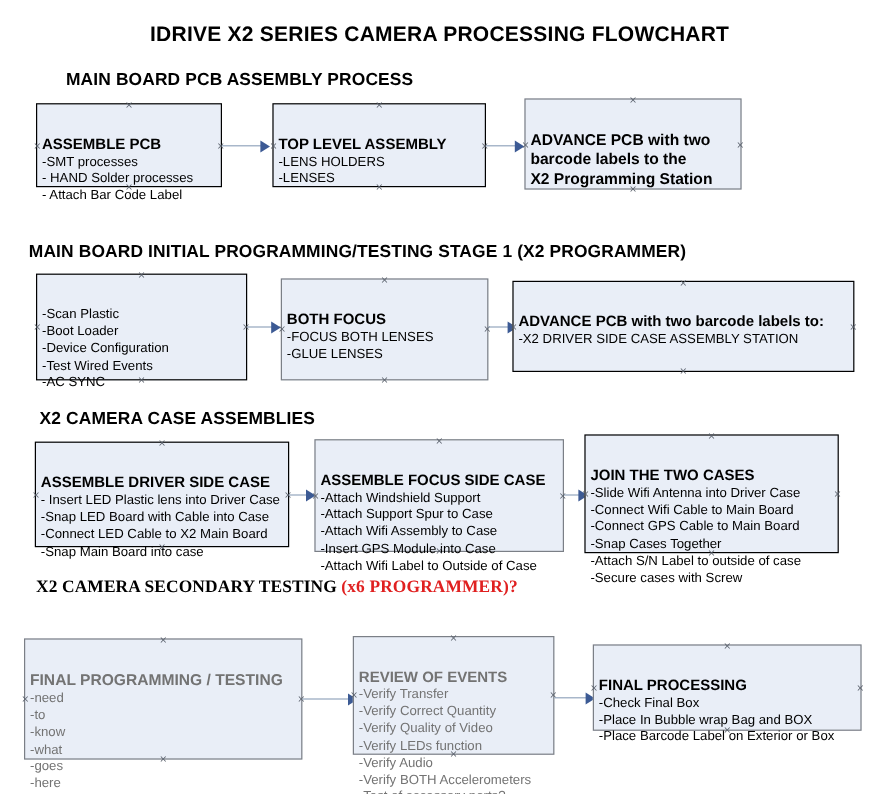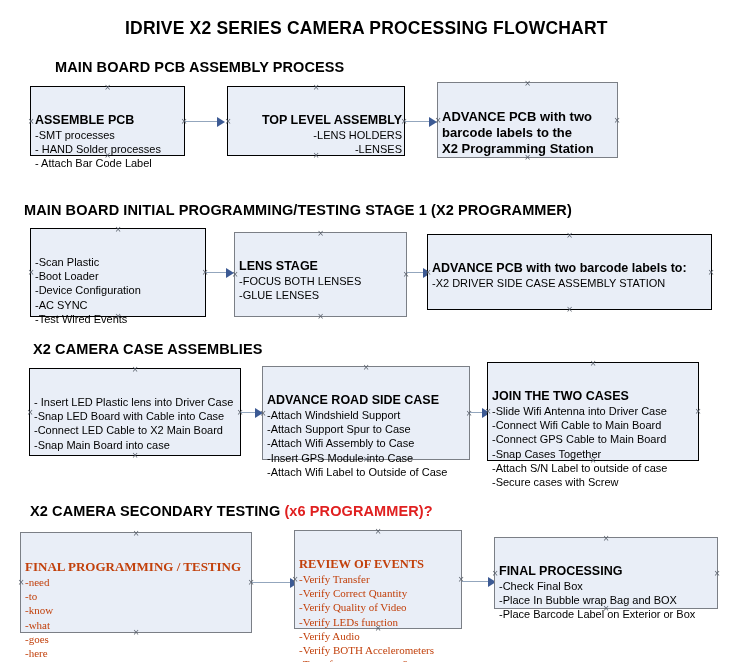--- a/index.html
+++ b/index.html
@@ -48,21 +48,21 @@
     font-weight:bold;
     line-height:15px;
     white-space:nowrap;
   }
   .bx-line{
     font-size:11px;
     line-height:14.2px;
     white-space:nowrap;
   }
   .bx-title.big{font-size:13px;line-height:16px;}
-  .box.red-text .bx-title,.box.red-text .bx-line{color:#c2410c;font-family:Liberation Serif, serif;}
+  .box.red-text .bx-title,.box.red-text .bx-line{color:#737373;}
 
   
   .handle{
     position:absolute;
     width:7px;height:7px;
     margin-left:-3.5px;margin-top:-3.5px;
     color:#59606b;
     font-size:8px;
     line-height:7px;
     text-align:center;
@@ -107,21 +107,21 @@
     <span class="handle" style="left:50%;top:100%;"></span>
     <span class="handle" style="left:0;top:50%;"></span>
     <span class="handle" style="left:100%;top:50%;"></span>
   </div>
 
   <div class="arrow" style="left:185px;top:121px;width:42px;">
     <div class="shaft" style="width:34px;"></div>
     <div class="head" style="left:32px;"></div>
   </div>
 
-  <div class="box thin" style="left:227px;top:86px;width:178px;height:70px;text-align:right;">
+  <div class="box thin" style="left:227px;top:86px;width:178px;height:70px;">
     <div class="inner">
       <div class="bx-title">TOP LEVEL ASSEMBLY</div>
       <div class="bx-line">-LENS HOLDERS</div>
       <div class="bx-line">-LENSES</div>
     </div>
     <span class="handle" style="left:50%;top:0;"></span>
     <span class="handle" style="left:50%;top:100%;"></span>
     <span class="handle" style="left:0;top:50%;"></span>
     <span class="handle" style="left:100%;top:50%;"></span>
   </div>
@@ -145,37 +145,37 @@
 
   <div class="section-head" style="left:24px;top:202px;">
     <span>MAIN BOARD INITIAL PROGRAMMING/TESTING STAGE 1 (X2 PROGRAMMER)</span>
   </div>
 
   <div class="box thin" style="left:30px;top:228px;width:176px;height:89px;">
     <div class="inner">
       <div class="bx-line">-Scan Plastic</div>
       <div class="bx-line">-Boot Loader</div>
       <div class="bx-line">-Device Configuration</div>
+      <div class="bx-line">-Test Wired Events</div>
       <div class="bx-line">-AC SYNC</div>
-      <div class="bx-line">-Test Wired Events</div>
     </div>
     <span class="handle" style="left:50%;top:0;"></span>
     <span class="handle" style="left:50%;top:100%;"></span>
     <span class="handle" style="left:0;top:50%;"></span>
     <span class="handle" style="left:100%;top:50%;"></span>
   </div>
 
   <div class="arrow" style="left:206px;top:272px;width:30px;">
     <div class="shaft" style="width:22px;"></div>
     <div class="head" style="left:20px;"></div>
   </div>
 
   <div class="box thick" style="left:234px;top:232px;width:173px;height:85px;">
     <div class="inner">
-      <div class="bx-title">LENS STAGE</div>
+      <div class="bx-title">BOTH FOCUS</div>
       <div class="bx-line">-FOCUS BOTH LENSES</div>
       <div class="bx-line">-GLUE LENSES</div>
     </div>
     <span class="handle" style="left:50%;top:0;"></span>
     <span class="handle" style="left:50%;top:100%;"></span>
     <span class="handle" style="left:0;top:50%;"></span>
     <span class="handle" style="left:100%;top:50%;"></span>
   </div>
 
   <div class="arrow" style="left:407px;top:272px;width:26px;">
@@ -193,39 +193,40 @@
     <span class="handle" style="left:0;top:50%;"></span>
     <span class="handle" style="left:100%;top:50%;"></span>
   </div>
 
   <div class="section-head" style="left:33px;top:341px;">
     <span>X2 CAMERA CASE ASSEMBLIES</span>
   </div>
 
   <div class="box thin" style="left:29px;top:368px;width:212px;height:88px;">
     <div class="inner">
+      <div class="bx-title">ASSEMBLE DRIVER SIDE CASE</div>
       <div class="bx-line">- Insert LED Plastic lens into Driver Case</div>
       <div class="bx-line">-Snap LED Board with Cable into Case</div>
       <div class="bx-line">-Connect LED Cable to X2 Main Board</div>
       <div class="bx-line">-Snap Main Board into case</div>
     </div>
     <span class="handle" style="left:50%;top:0;"></span>
     <span class="handle" style="left:50%;top:100%;"></span>
     <span class="handle" style="left:0;top:50%;"></span>
     <span class="handle" style="left:100%;top:50%;"></span>
   </div>
 
   <div class="arrow" style="left:241px;top:412px;width:24px;">
     <div class="shaft" style="width:16px;"></div>
     <div class="head" style="left:14px;"></div>
   </div>
 
   <div class="box thick" style="left:262px;top:366px;width:208px;height:94px;">
     <div class="inner">
-      <div class="bx-title">ADVANCE ROAD SIDE CASE</div>
+      <div class="bx-title">ASSEMBLE FOCUS SIDE CASE</div>
       <div class="bx-line">-Attach Windshield Support</div>
       <div class="bx-line">-Attach Support Spur to Case</div>
       <div class="bx-line">-Attach Wifi Assembly to Case</div>
       <div class="bx-line">-Insert GPS Module into Case</div>
       <div class="bx-line">-Attach Wifi Label to Outside of Case</div>
     </div>
     <span class="handle" style="left:50%;top:0;"></span>
     <span class="handle" style="left:50%;top:100%;"></span>
     <span class="handle" style="left:0;top:50%;"></span>
     <span class="handle" style="left:100%;top:50%;"></span>
@@ -245,21 +246,21 @@
       <div class="bx-line">-Snap Cases Together</div>
       <div class="bx-line">-Attach S/N Label to outside of case</div>
       <div class="bx-line">-Secure cases with Screw</div>
     </div>
     <span class="handle" style="left:50%;top:0;"></span>
     <span class="handle" style="left:50%;top:100%;"></span>
     <span class="handle" style="left:0;top:50%;"></span>
     <span class="handle" style="left:100%;top:50%;"></span>
   </div>
 
-  <div class="section-head" style="left:30px;top:503px;">
+  <div class="section-head" style="left:30px;top:481px;font-family:Liberation Serif, serif;">
     <span>X2 CAMERA SECONDARY TESTING </span><span class="red">(x6 PROGRAMMER)?</span>
   </div>
 
   <div class="box thick red-text" style="left:20px;top:532px;width:232px;height:101px;">
     <div class="inner">
       <div class="bx-title big">FINAL PROGRAMMING / TESTING</div>
       <div class="bx-line">-need</div>
       <div class="bx-line">-to</div>
       <div class="bx-line">-know</div>
       <div class="bx-line">-what</div>

